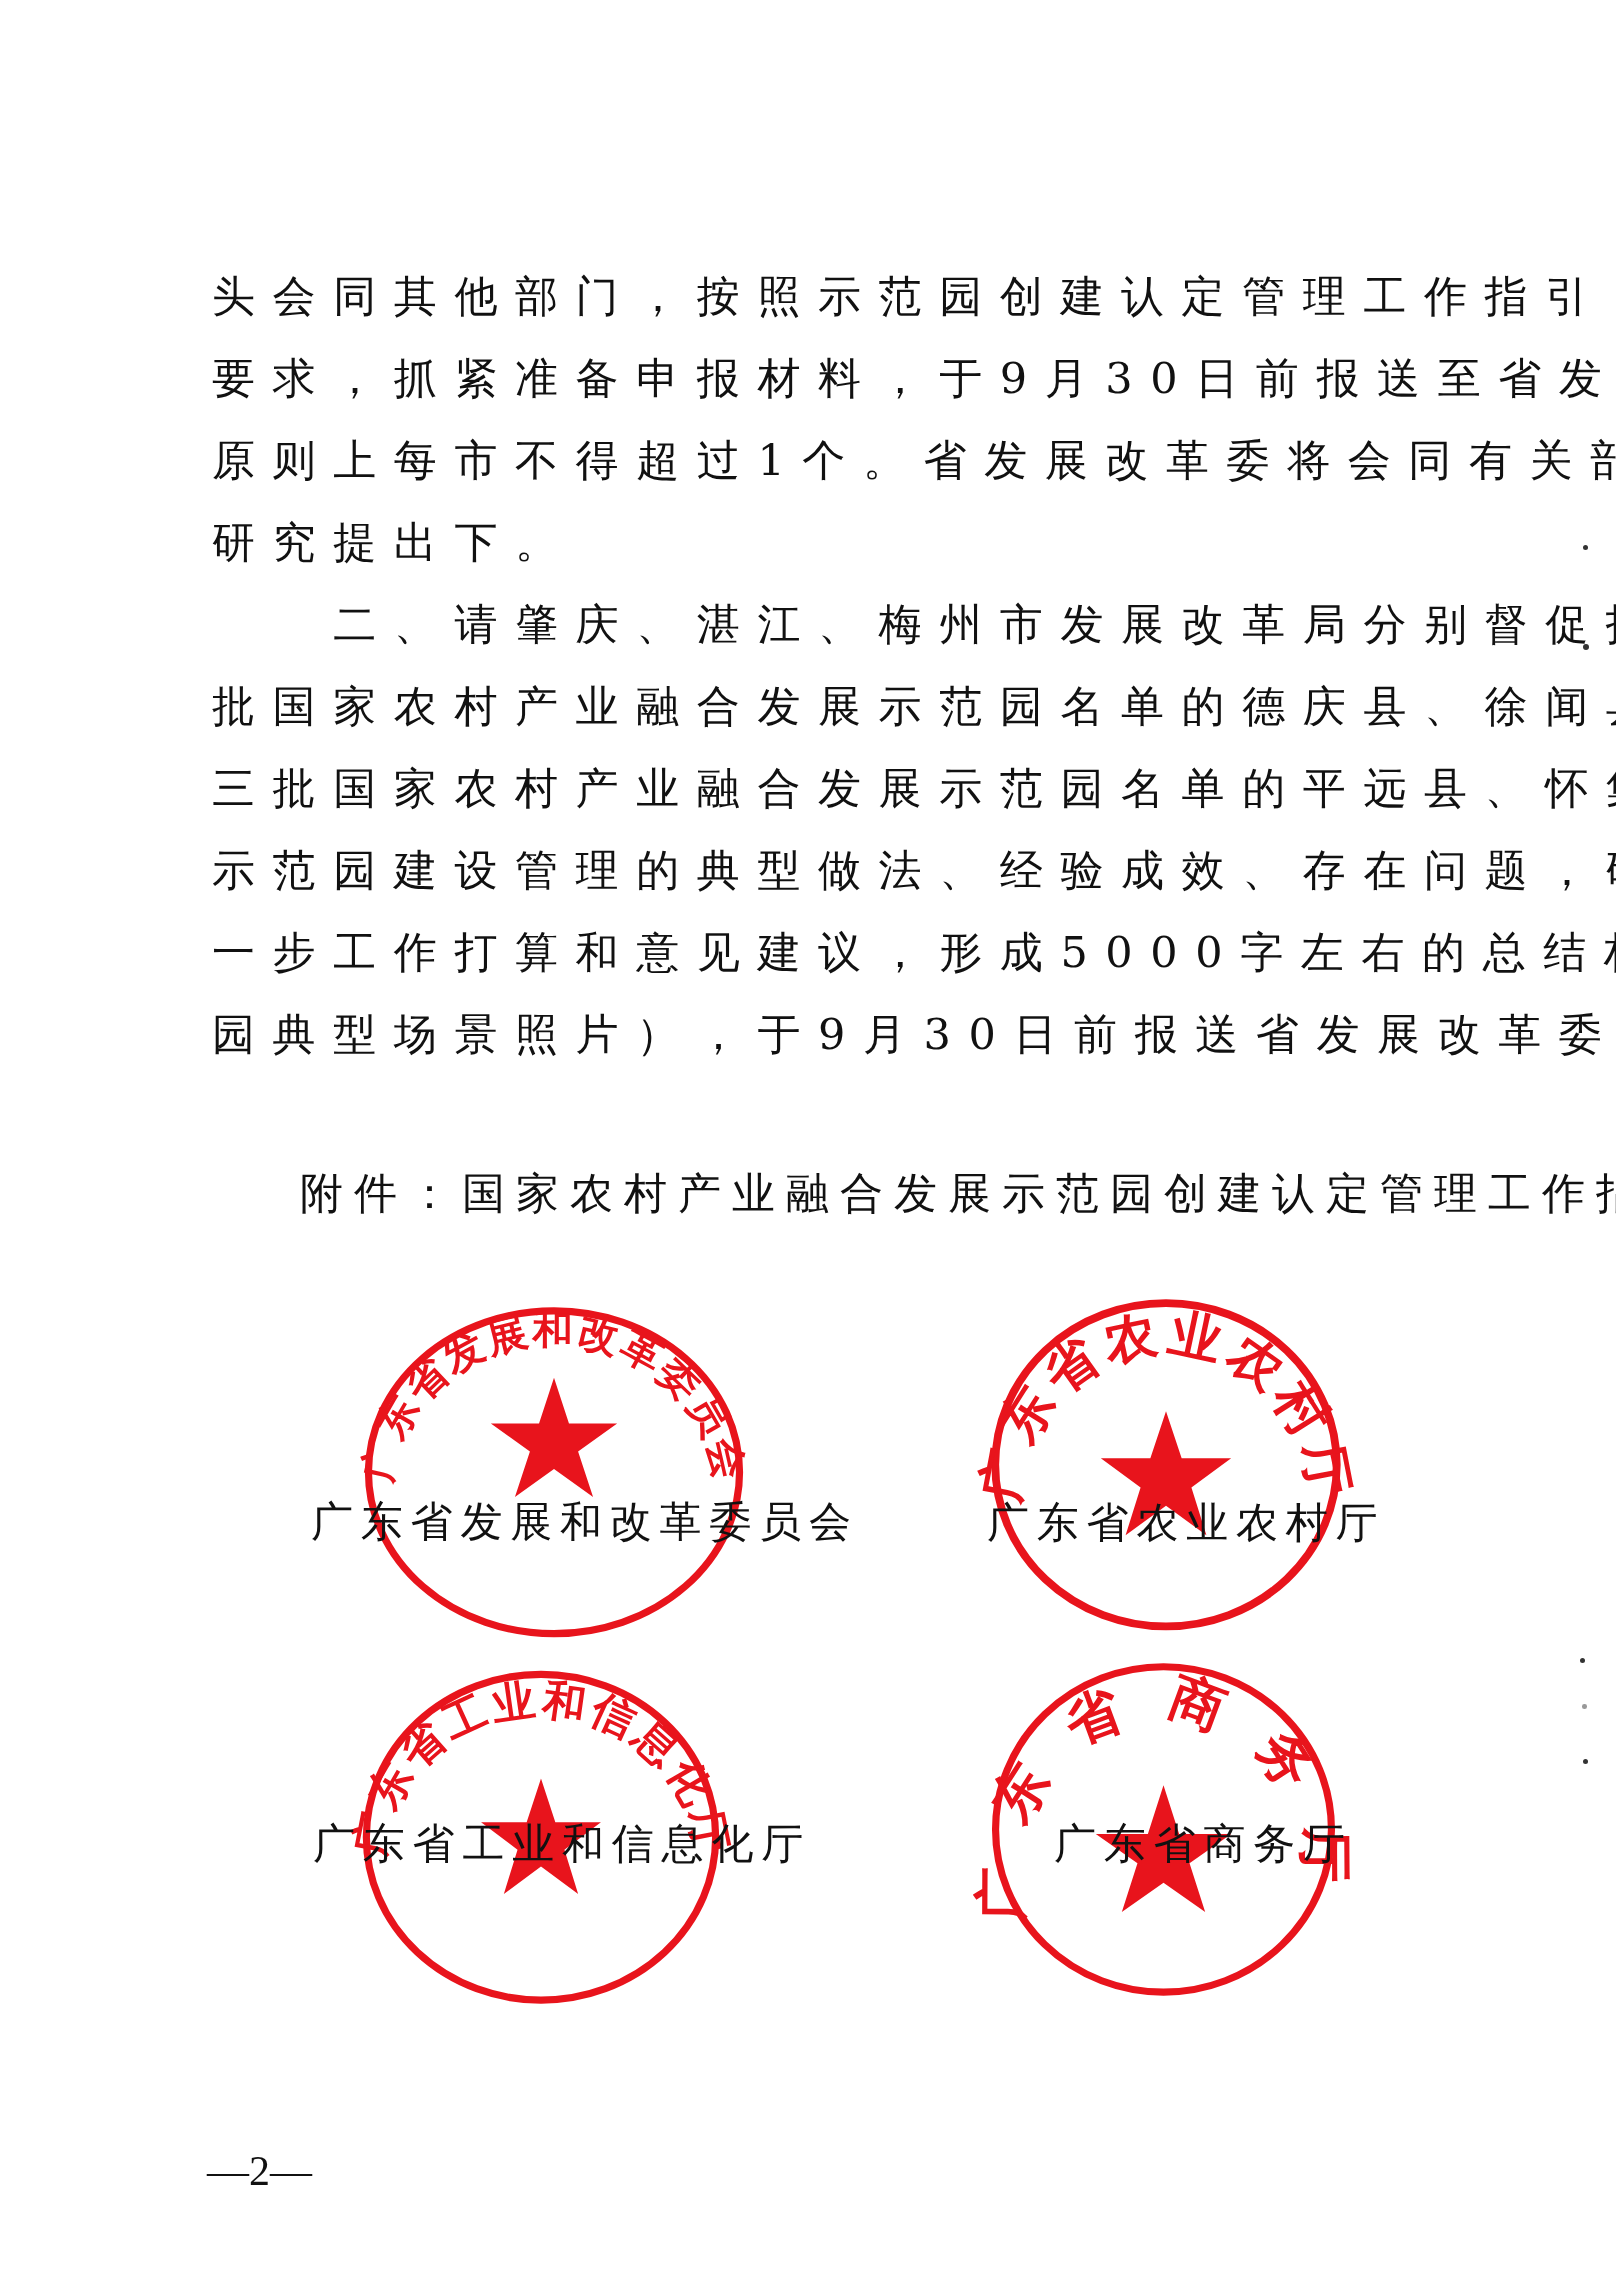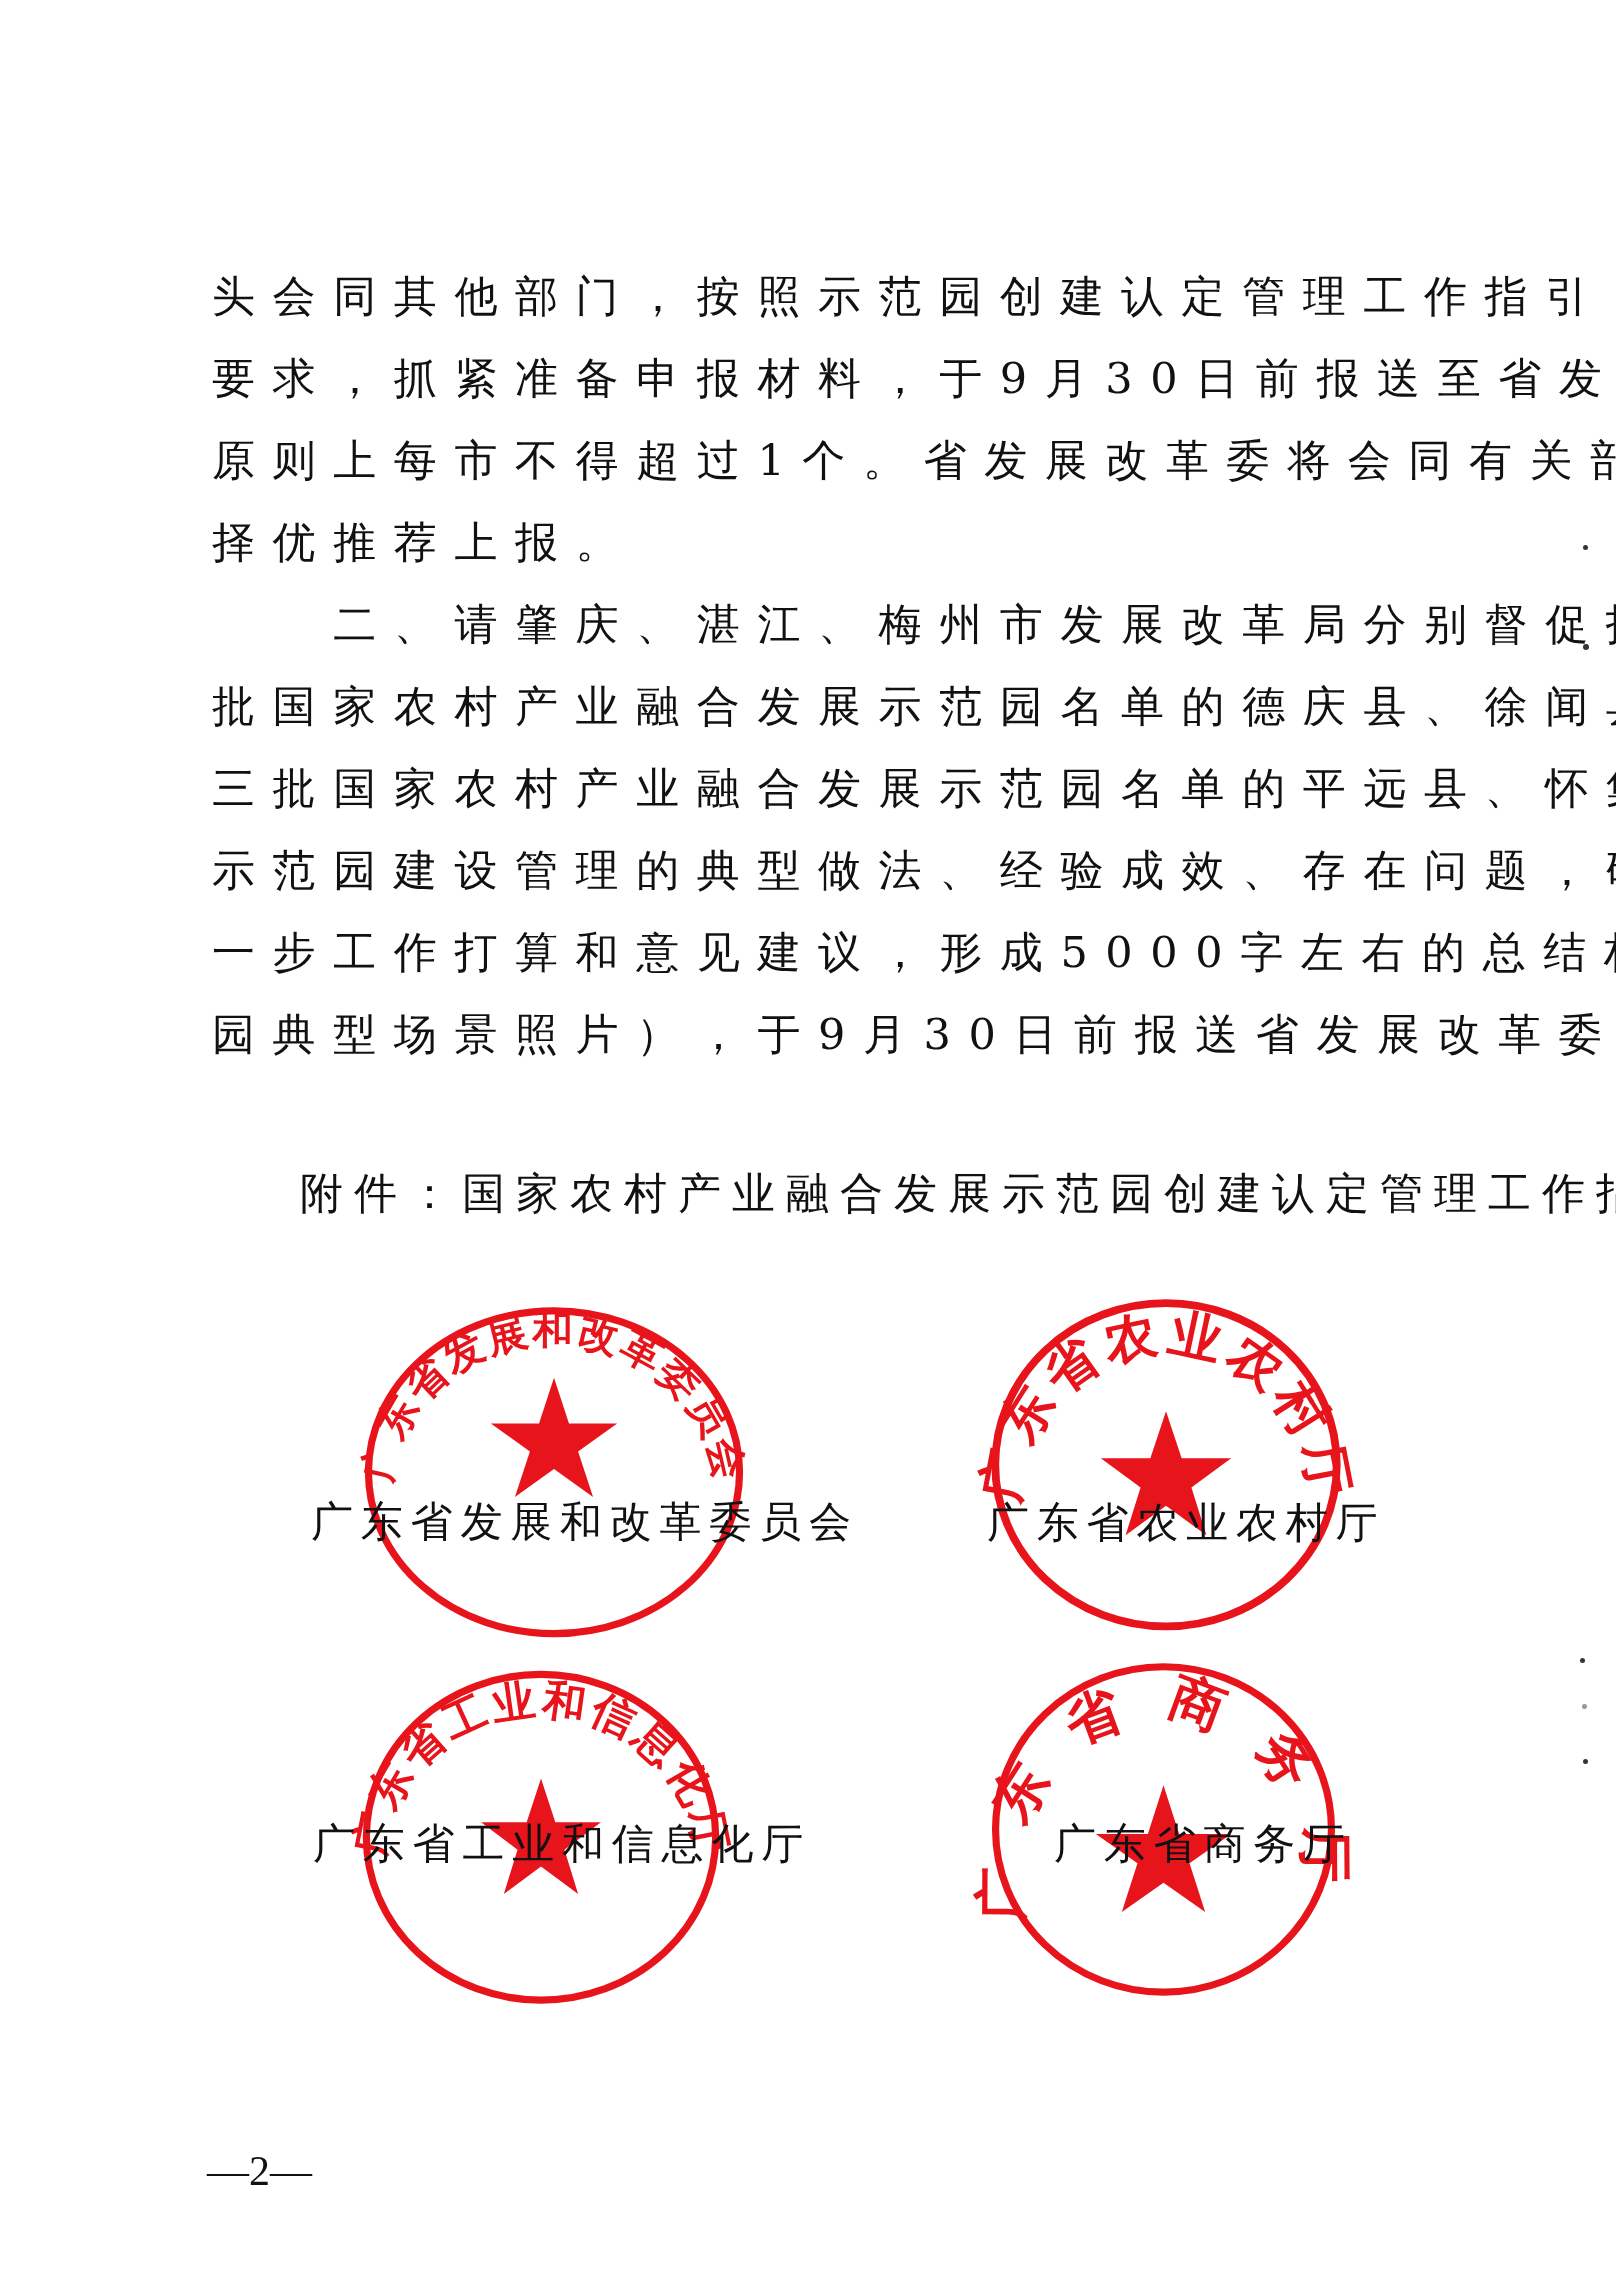--- a/index.html
+++ b/index.html
@@ -22,21 +22,21 @@
 </style>
 </head>
 <body>
 
 <div class="page">
 
   <div class="body-text">
     <div class="line">头会同其他部门，按照示范园创建认定管理工作指引（见附件）</div>
     <div class="line">要求，抓紧准备申报材料，于9月30日前报送至省发展改革委。</div>
     <div class="line">原则上每市不得超过1个。省发展改革委将会同有关部门按程序</div>
-    <div class="line last">择优推荐上报。</div>
+    <div class="line last">研究提出下。</div>
     <div class="line">　　二、请肇庆、湛江、梅州市发展改革局分别督促指导列入首</div>
     <div class="line">批国家农村产业融合发展示范园名单的德庆县、徐闻县，列入第</div>
     <div class="line">三批国家农村产业融合发展示范园名单的平远县、怀集县，总结</div>
     <div class="line">示范园建设管理的典型做法、经验成效、存在问题，研究提出下</div>
     <div class="line">一步工作打算和意见建议，形成5000字左右的总结材料（附示范</div>
     <div class="line">园典型场景照片），于9月30日前报送省发展改革委农村经济处。</div>
   </div>
 
   <div class="attach">附件：国家农村产业融合发展示范园创建认定管理工作指引</div>
 

